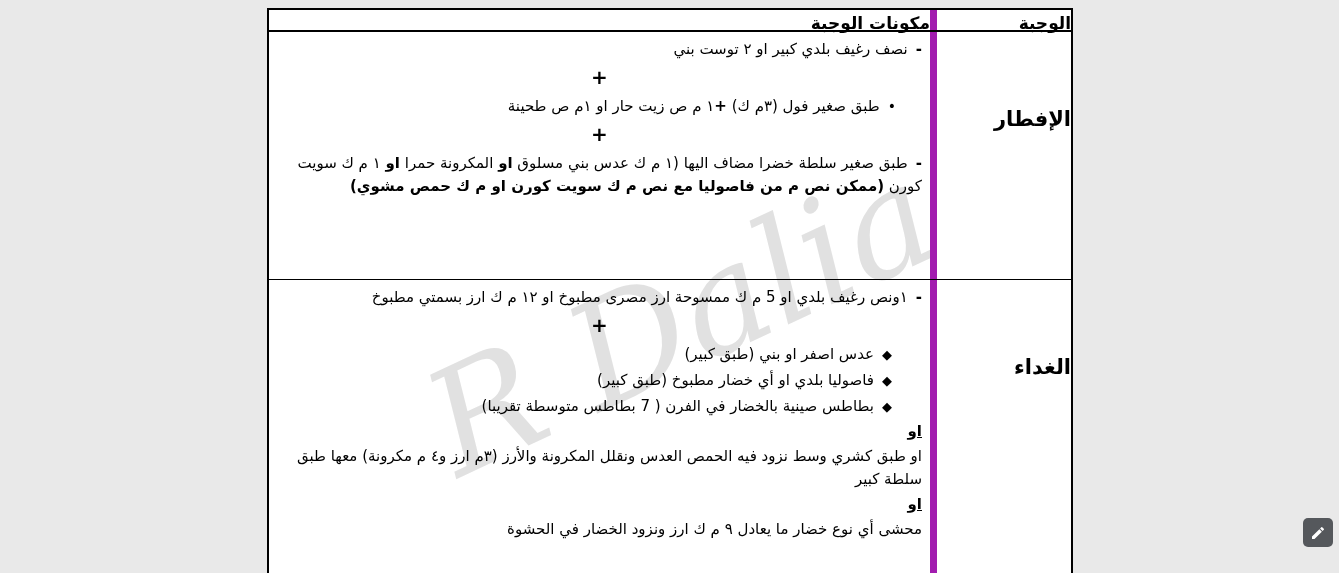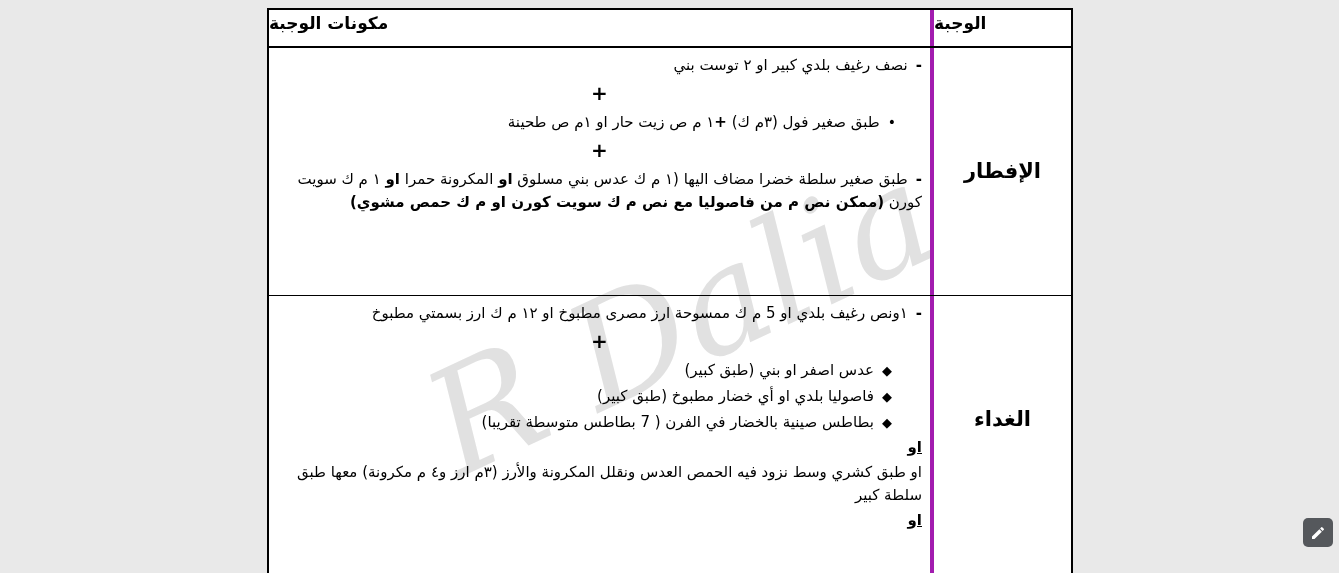--- a/index.html
+++ b/index.html
@@ -10,32 +10,32 @@
   .doc{position:absolute;left:267px;top:8px;width:806px;height:700px;background:#fff}
 
   .watermark{position:absolute;left:170px;top:340px;font-size:145px;font-style:italic;
     font-family:"DejaVu Serif",serif;color:#c9c9c9;opacity:.55;white-space:nowrap;
     transform:rotate(-25deg);transform-origin:0 50%;pointer-events:none;z-index:0}
 
   .tbl{position:relative;z-index:1;width:100%;height:100%;border:2px solid #000;
     direction:rtl;display:flex;flex-direction:column;background:transparent}
 
   .thead{display:flex;direction:rtl;border-bottom:2px solid #000;flex:none}
-  .th{font-weight:bold;font-size:17px;text-align:left;height:36px;line-height:26px}
+  .th{font-weight:bold;font-size:17px;text-align:right;height:20px;line-height:26px}
 
-  .meal-col{width:141px;flex:none;border-left:4px solid #a21caf}
+  .meal-col{width:141px;flex:none;border-left:7px solid #a21caf}
   .comp-col{flex:1;min-width:0}
 
   #rows{flex:1;display:flex;flex-direction:column}
   #rows .tr{display:flex;direction:rtl}
   #rows .tr + .tr{border-top:1px solid #000}
   #rows .tr:nth-child(1){height:247px;flex:none;overflow:hidden}
   #rows .tr:nth-child(2){flex:1}
 
-  .meal-cell{padding-top:108px;text-align:center}
+  .meal-cell{padding-top:72px;}
   .meal-label{font-weight:bold;font-size:21px;line-height:30px}
 
   .comp-cell{padding:6px 8px 4px 8px;font-size:15px;line-height:23px;text-align:right}
 
   .line{direction:rtl}
   .line.plus{text-align:center;line-height:26px;margin:3px 0}
   .plus-glyph{font-weight:bold;font-size:20px}
   .line.bullet{padding-right:26px}
   .line.diamond{padding-right:30px;margin-top:3px}
   .line.or{margin-top:2px}
@@ -82,20 +82,21 @@
             </div>
             <div class="comp-col comp-cell">
               <div class="line dash"><span class="marker m-dash">-</span><span>١ونص رغيف بلدي او 5 م ك ممسوحة ارز مصرى مطبوخ او ١٢ م ك ارز بسمتي مطبوخ</span></div>
               <div class="line plus"><span class="plus-glyph">+</span></div>
               <div class="line diamond"><span class="marker m-diamond">◆</span><span>عدس اصفر او بني (طبق كبير)</span></div>
               <div class="line diamond"><span class="marker m-diamond">◆</span><span>فاصوليا بلدي او أي خضار مطبوخ (طبق كبير)</span></div>
               <div class="line diamond"><span class="marker m-diamond">◆</span><span>بطاطس صينية بالخضار في الفرن ( 7 بطاطس متوسطة تقريبا)</span></div>
               <div class="line or"><span class="b">او</span></div>
               <div class="line plain"><span>او طبق كشري وسط نزود فيه الحمص العدس ونقلل المكرونة والأرز (٣م ارز و٤ م مكرونة) معها طبق سلطة كبير</span></div>
               <div class="line or"><span class="b">او</span></div>
+              <div class="line plain"><span>محشى أي نوع خضار ما يعادل ٩ م ك ارز ونزود الخضار في الحشوة</span></div>
             </div>
           </div>
         </div>
     </div>
   </div>
 
   <button class="widget">
     <span>
       <svg viewBox="0 0 24 24">
           <path d="M3 17.25V21h3.75L17.8 9.94l-3.75-3.75L3 17.25zM20.7 7.04a1 1 0 0 0 0-1.41l-2.34-2.34a1 1 0 0 0-1.41 0l-1.83 1.83 3.75 3.75 1.83-1.83z" fill="#fff"></path>

